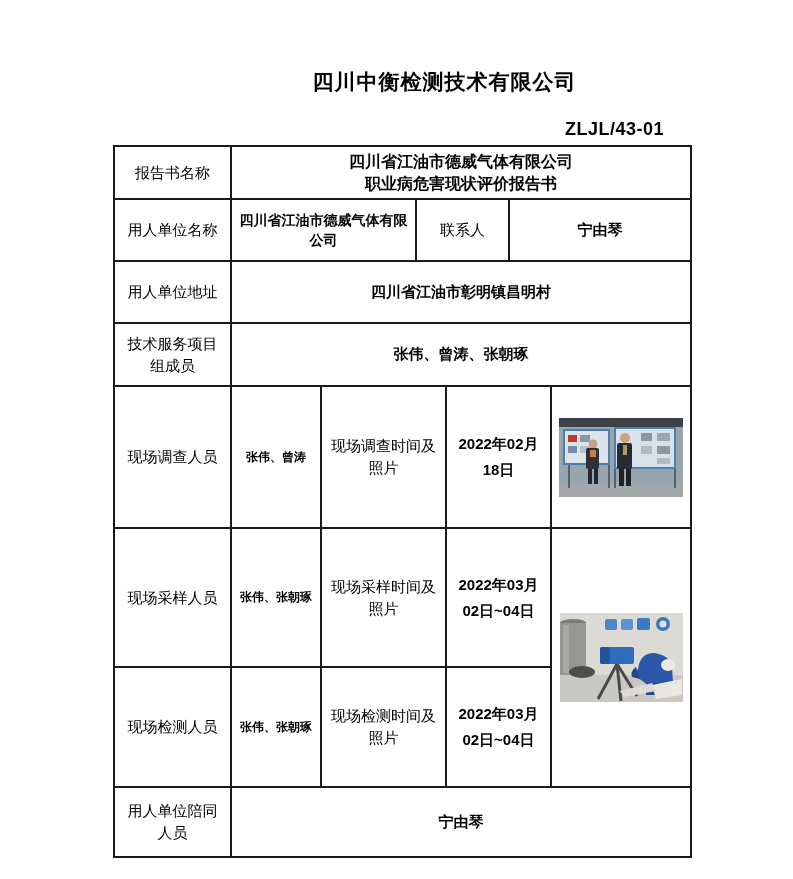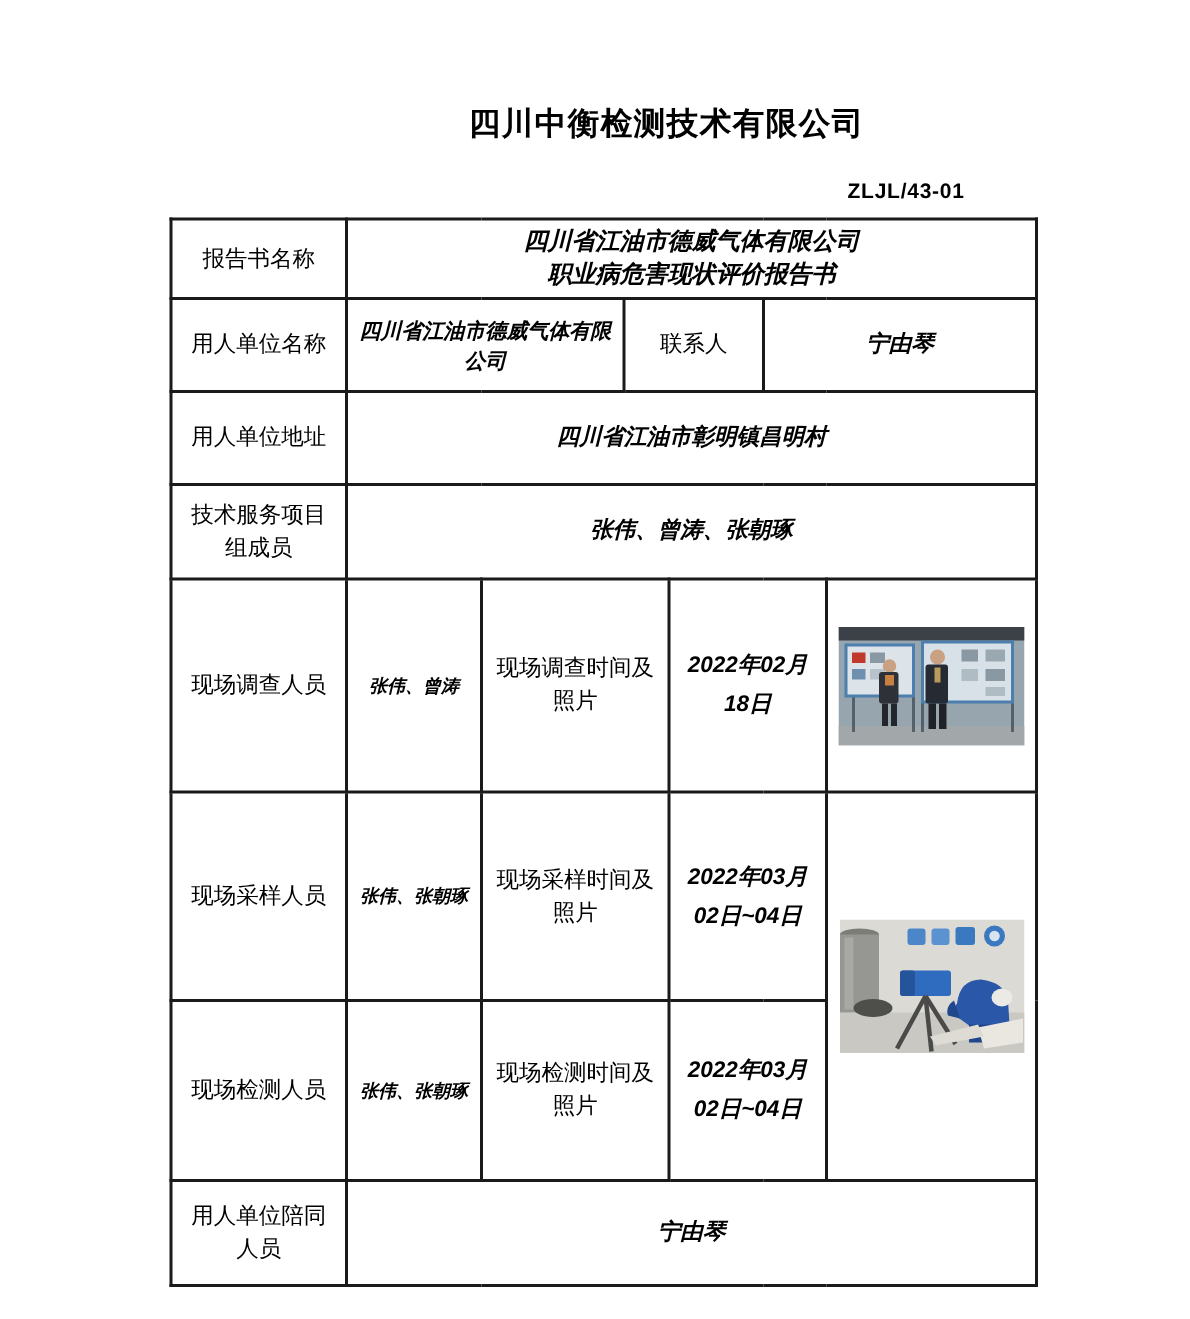--- a/index.html
+++ b/index.html
@@ -26,21 +26,21 @@
   }
   .form-title {
     position: absolute;
     top: 111px; left: 212px;
     font-size: 21px; font-weight: bold; letter-spacing: 1px;
     white-space: nowrap;
   }
   .form-code {
     position: absolute;
     top: 119px; left: 565px;
-    font-size: 14px; font-weight: bold; letter-spacing: 0.5px;
+    font-size: 18px; font-weight: bold; letter-spacing: 0.5px;
     white-space: nowrap;
   }
 
   table.form {
     position: absolute;
     top: 145px; left: 113px;
     width: 577px;
     border-collapse: collapse;
     table-layout: fixed;
     border-radius: 11px;
@@ -55,21 +55,20 @@
   td.lbl {
     font-weight: normal;
     font-size: 15px;
     line-height: 1.45;
     padding: 2px 10px;
   }
   td.val {
     font-weight: bold;
     font-size: 15px;
     line-height: 1.5;
-    font-style: italic;
   }
   td.val-multiline { white-space: pre-line; font-size: 16px; line-height: 22px; }
   td.company-cell { font-size: 14px; line-height: 1.45; }
   td.staff-cell { font-size: 12px; line-height: 25px; }
   td.date-cell { font-size: 15px; line-height: 26px; }
   td.photo-cell { padding: 4px; }
   .photo-wrap { display: flex; justify-content: center; align-items: center; }
 </style>
 </head>
 <body>

